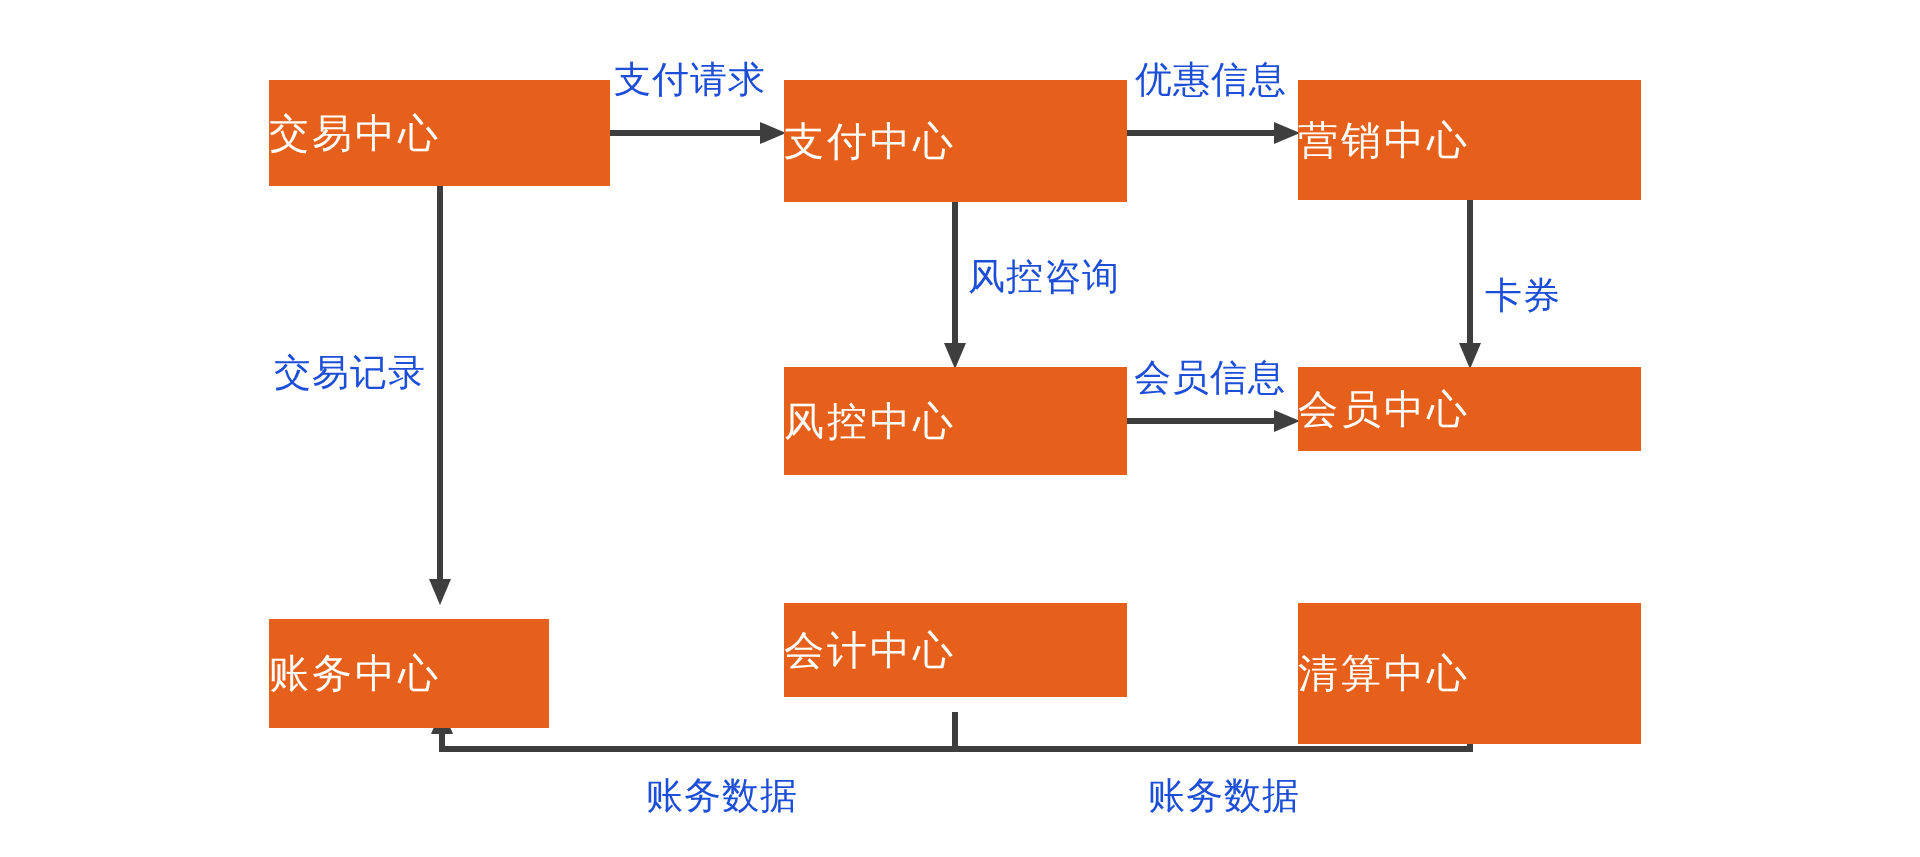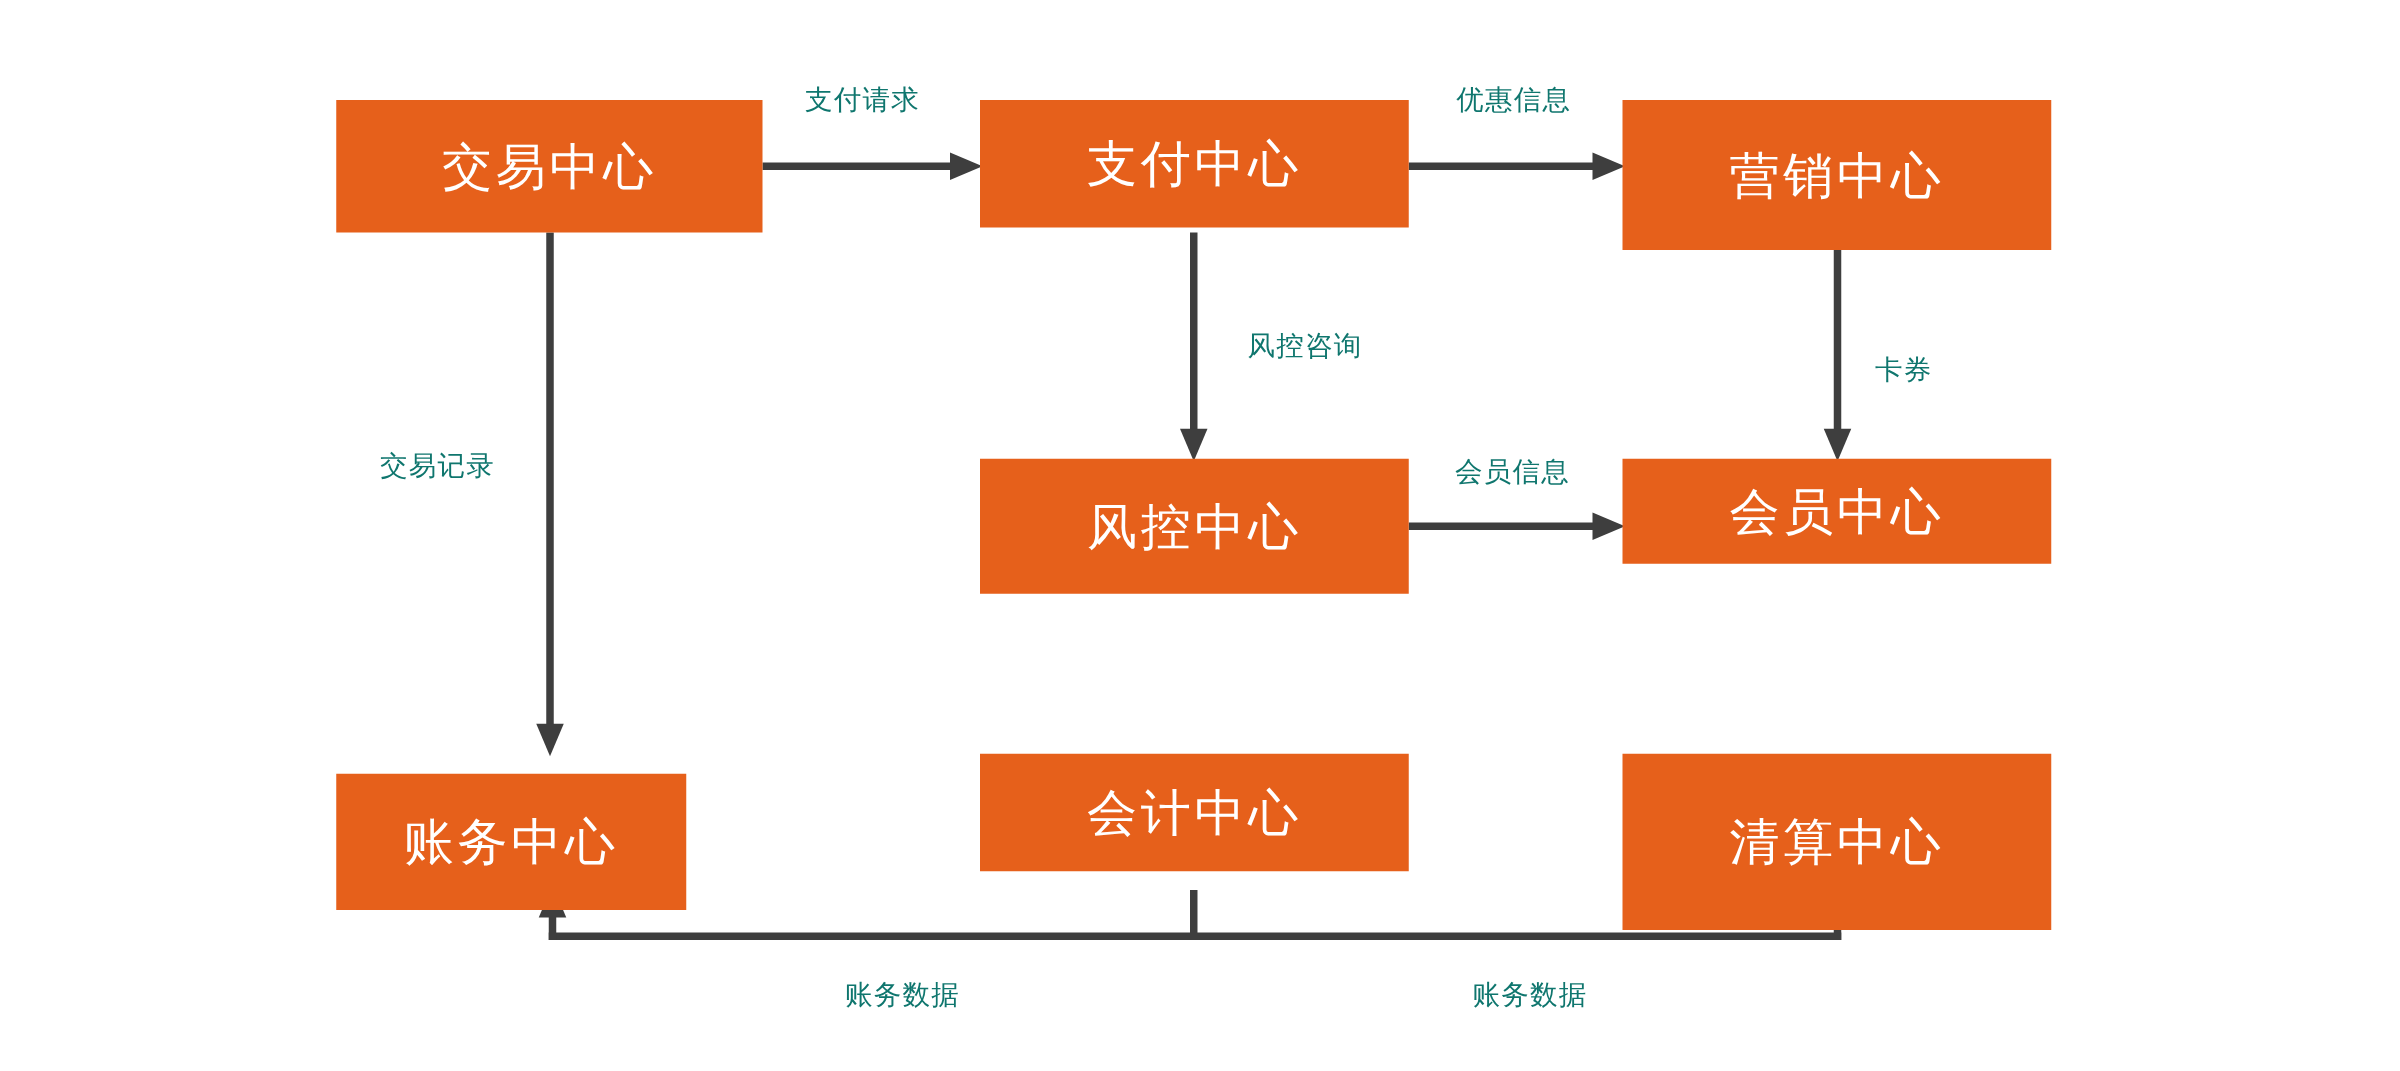--- a/index.html
+++ b/index.html
@@ -21,32 +21,31 @@
     top: 0;
     width: 1920px;
     height: 857px;
     pointer-events: none;
   }
   .node {
     position: absolute;
     background: #E6601B;
     display: flex;
     align-items: center;
-    justify-content: center;
     color: #ffffff;
     font-size: 40px;
     font-weight: 500;
     letter-spacing: 3px;
     white-space: nowrap;
   }
   .edge-label {
     position: absolute;
     transform: translate(-50%, -50%);
-    color: #0f766e;
-    font-size: 22px;
+    color: #1d4ed8;
+    font-size: 37px;
     font-weight: 500;
     letter-spacing: 1px;
     white-space: nowrap;
   }
 </style>
 </head>
 <body>
 
 <div class="canvas">
 
@@ -75,21 +74,21 @@
       <line x1="1470" y1="712" x2="1470" y2="752"></line>
       <line x1="439" y1="749" x2="1473" y2="749"></line>
       <line x1="442" y1="752" x2="442" y2="732"></line>
       <polygon points="431,734 453,734 442,708" stroke="none"></polygon>
     </g>
   </svg>
 
   <div class="node" style="left:269px; top:80px;  width:341px; height:106px">
     <span>交易中心</span>
   </div>
-  <div class="node" style="left:784px; top:80px;  width:343px; height:102px">
+  <div class="node" style="left:784px; top:80px;  width:343px; height:122px">
     <span>支付中心</span>
   </div>
   <div class="node" style="left:1298px; top:80px; width:343px; height:120px">
     <span>营销中心</span>
   </div>
   <div class="node" style="left:784px; top:367px; width:343px; height:108px">
     <span>风控中心</span>
   </div>
   <div class="node" style="left:1298px; top:367px; width:343px; height:84px">
     <span>会员中心</span>

